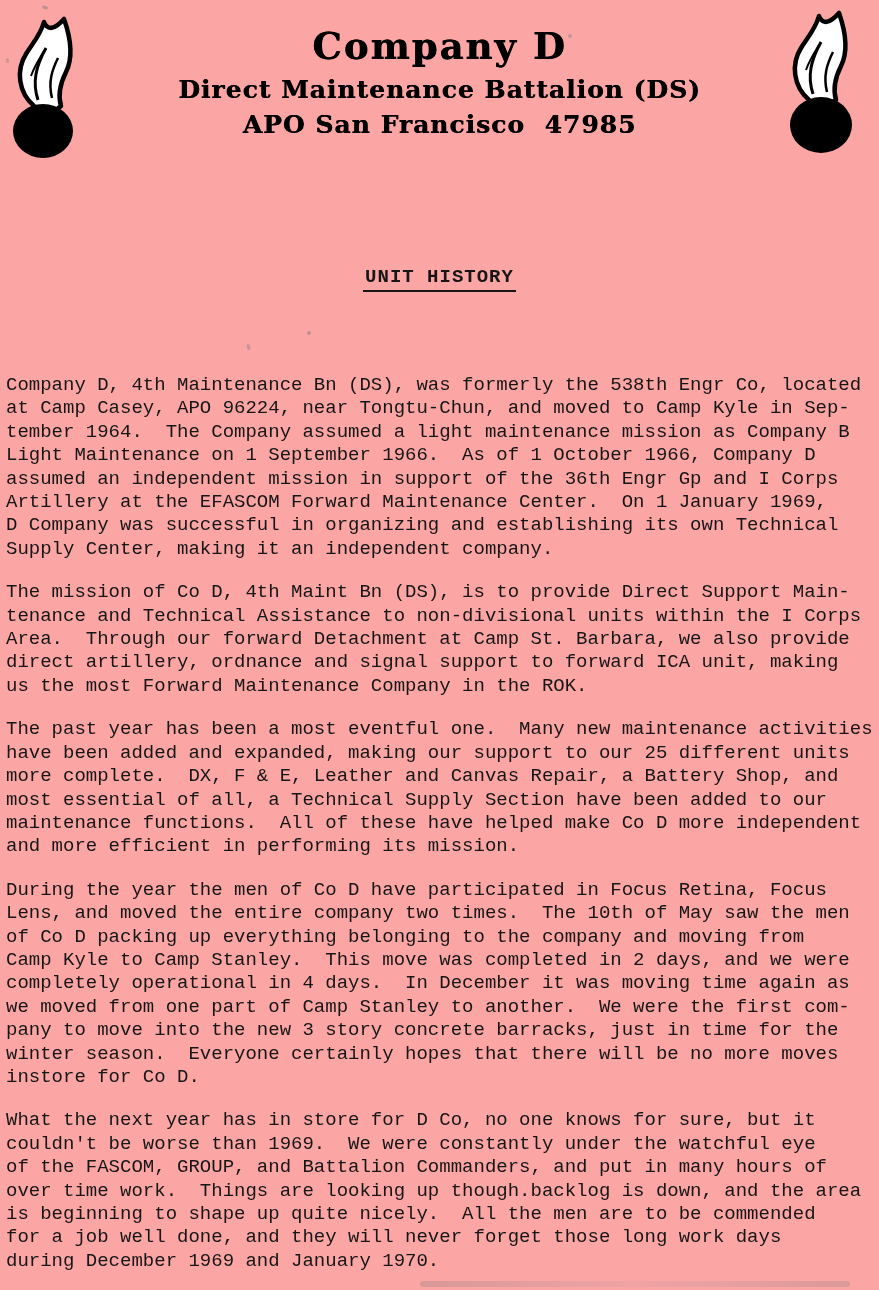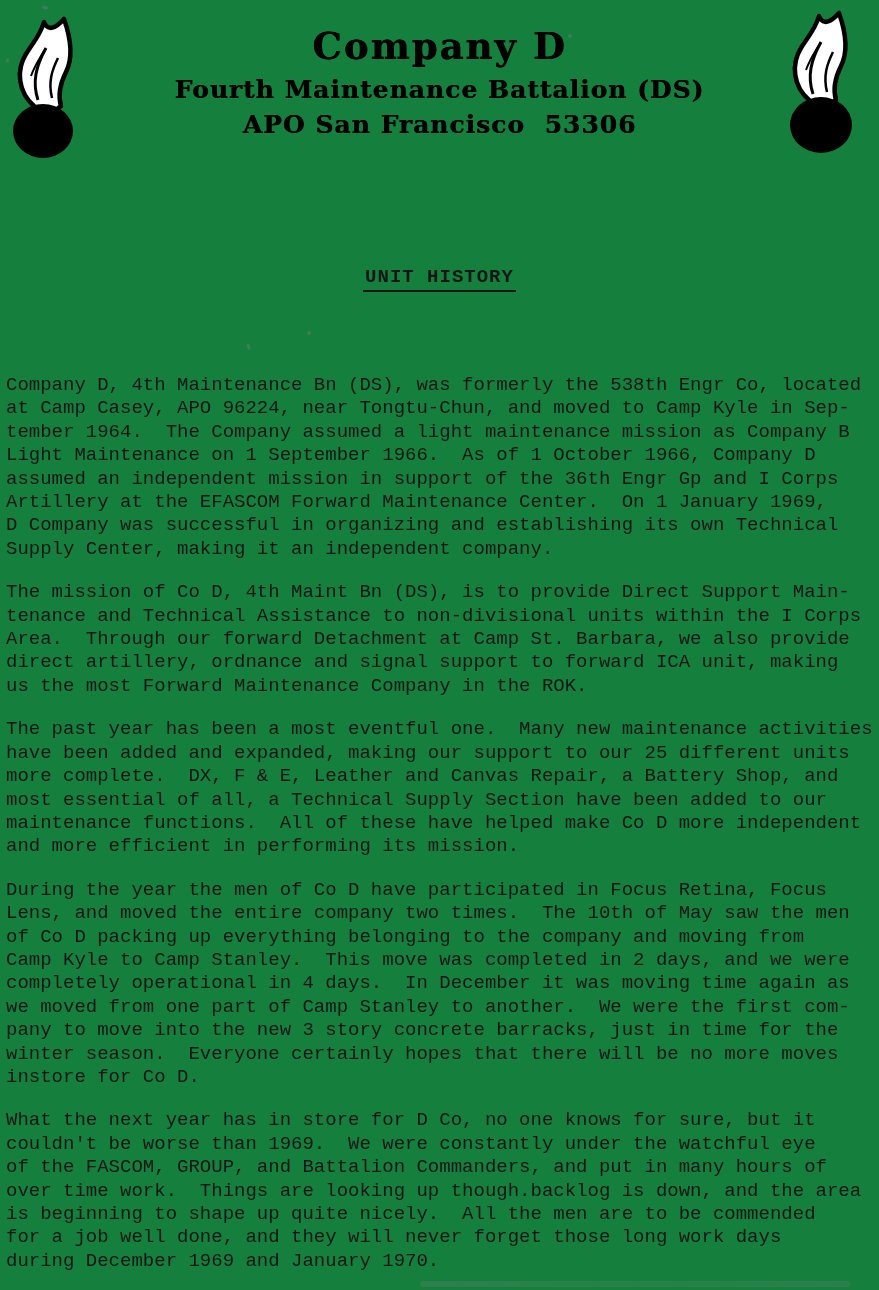--- a/index.html
+++ b/index.html
@@ -1,20 +1,20 @@
 <!DOCTYPE html>
 <html><head>
 <meta charset="utf-8">
 <style>
   html, body { margin: 0; padding: 0; background: #e8e8e8; }
   .page {
     position: relative;
     width: 879px;
     height: 1290px;
-    background: #15803d;
+    background: #fca5a5;
     overflow: hidden;
     font-family: "Liberation Mono", monospace;
     color: #161616;
   }
   
   .insignia { position: absolute; }
   .insignia-left  { left: 6px;  top: 14px; }
   .insignia-right { right: 20px; top: 8px; }
   .header-text {
     position: absolute;
@@ -91,22 +91,22 @@
       <path d="M 28 92 C 12 78, 10 56, 20 40 C 26 30, 34 22, 38 8 C 42 18, 50 14, 58 5 C 64 22, 68 42, 60 58 C 54 70, 52 82, 55 92 C 45 101, 35 100, 28 92 Z" fill="#ffffff" stroke="#000000" stroke-width="4.5" stroke-linejoin="round"></path>
       <path d="M 32 86 C 26 68, 30 52, 40 34" fill="none" stroke="#000000" stroke-width="3"></path>
       <path d="M 46 84 C 42 68, 46 56, 52 44" fill="none" stroke="#000000" stroke-width="2.5"></path>
       <path d="M 25 62 C 29 51, 34 44, 38 37" fill="none" stroke="#000000" stroke-width="2"></path>
       <ellipse cx="40" cy="117" rx="31" ry="28" fill="#000000"></ellipse>
     </svg>
   </div>
 
   <div class="header-text">
     <div class="hdr-line1">Company D</div>
-    <div class="hdr-line2">Fourth Maintenance Battalion (DS)</div>
-    <div class="hdr-line3">APO San Francisco  53306</div>
+    <div class="hdr-line2">Direct Maintenance Battalion (DS)</div>
+    <div class="hdr-line3">APO San Francisco  47985</div>
   </div>
 
   <div class="doc-title">
     <span>UNIT HISTORY</span>
   </div>
 
   <div class="document-body">
       <div class="para">Company D, 4th Maintenance Bn (DS), was formerly the 538th Engr Co, located
 at Camp Casey, APO 96224, near Tongtu-Chun, and moved to Camp Kyle in Sep-
 tember 1964.  The Company assumed a light maintenance mission as Company B

